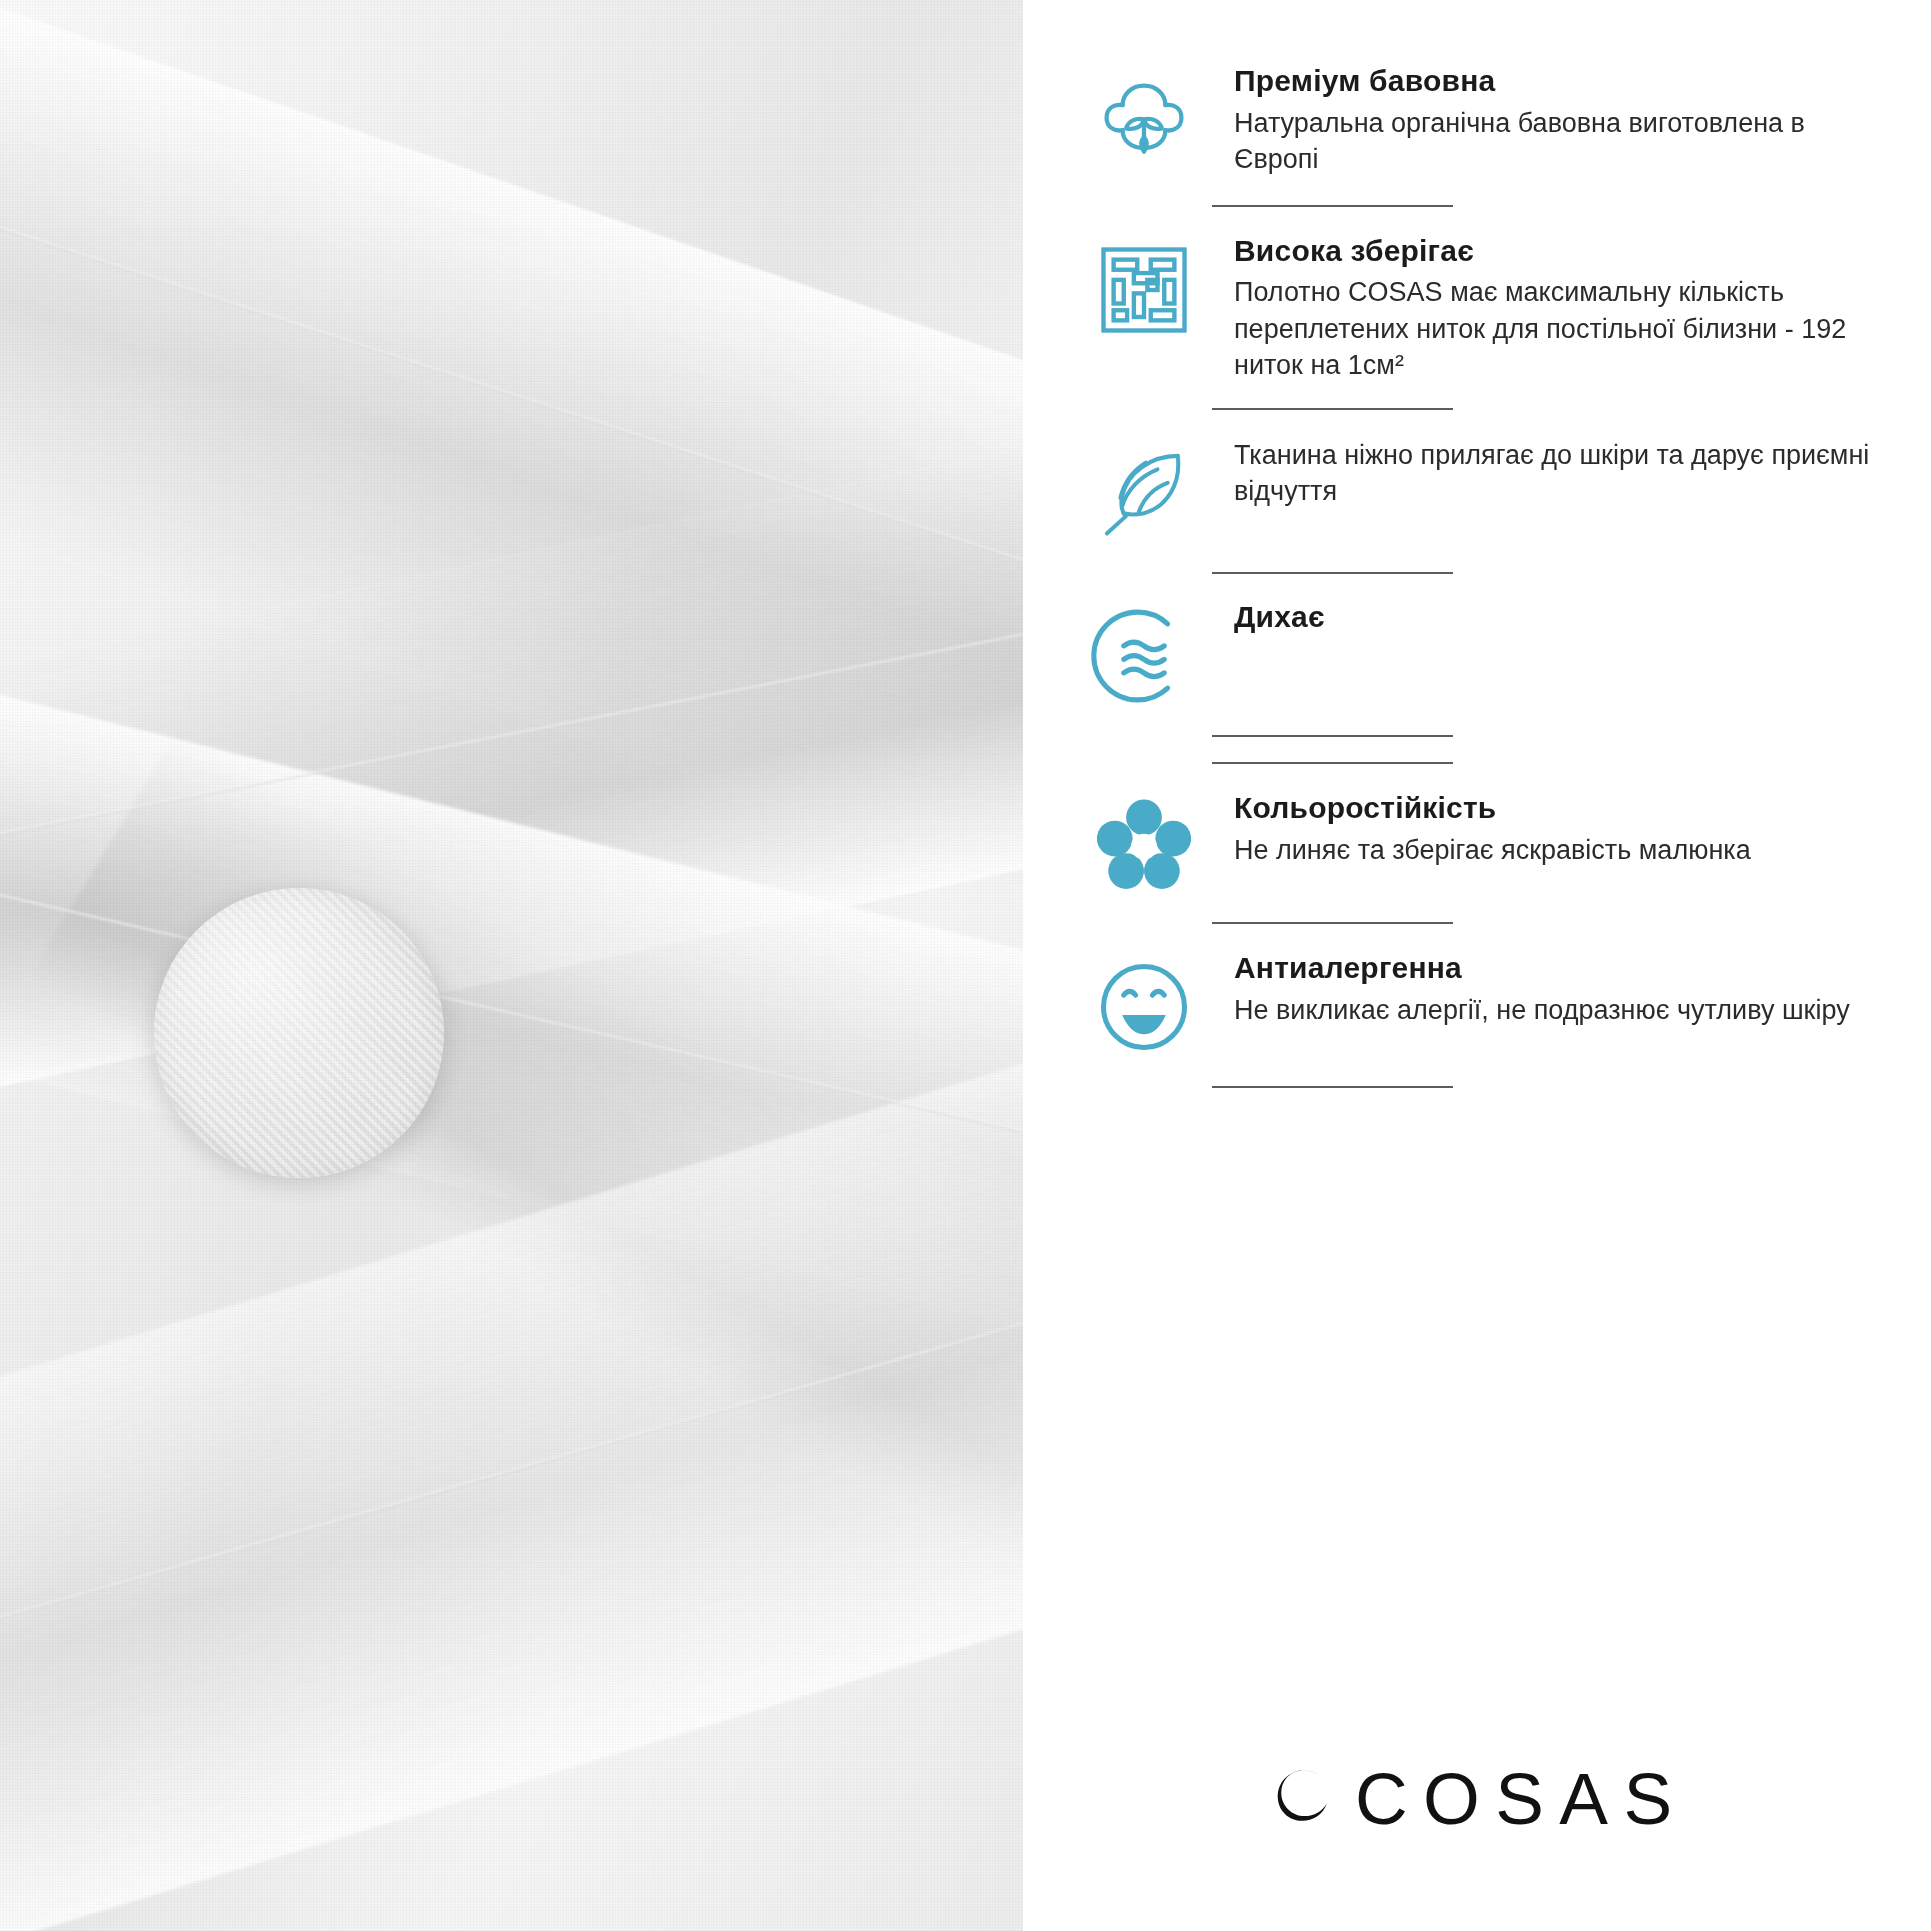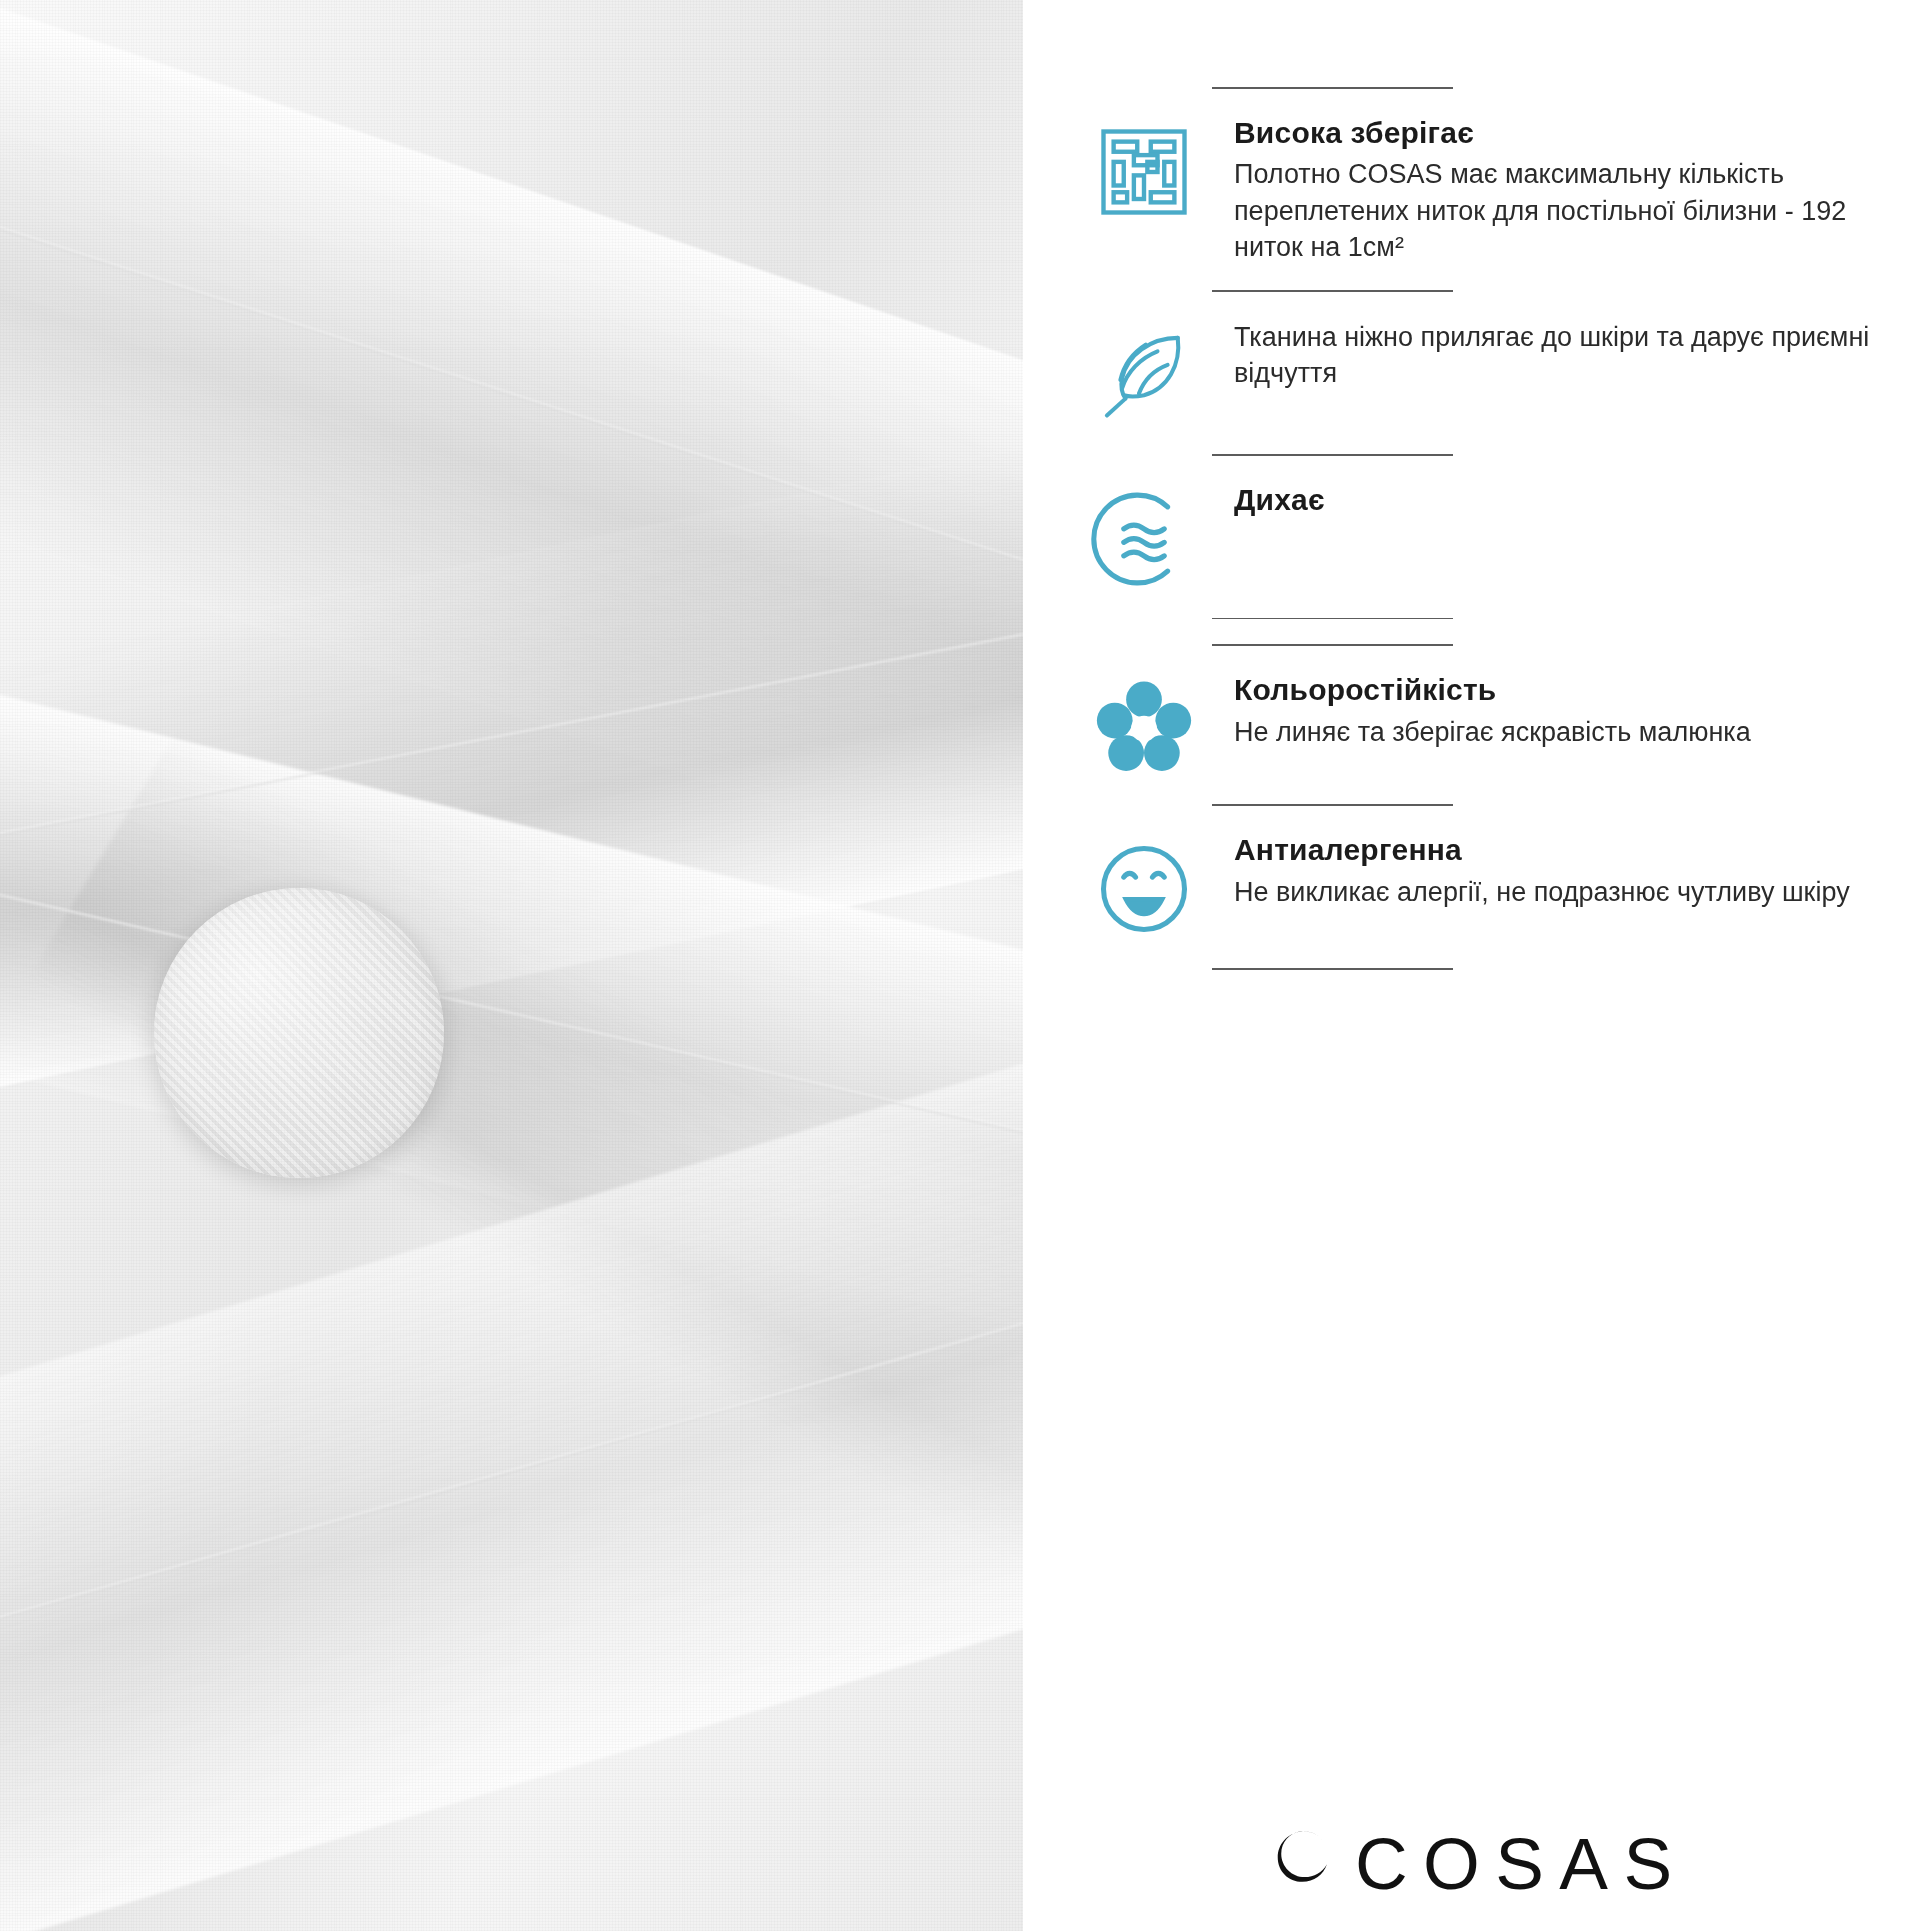--- a/index.html
+++ b/index.html
@@ -160,24 +160,24 @@
     background: #4a4a4a;
     margin: 25px 0 25px 131px;
     width: 241px;
     opacity: .9;
   }
 
   
   .brand {
     position: absolute;
     left: 1023px;
-    top: 1822px;
+    top: 1757px;
     width: 908px;
     display: flex;
-    align-items: flex-start;
+    align-items: center;
     justify-content: center;
     gap: 13.5px;
     z-index: 5;
   }
   .brand-text {
     font-family: "Liberation Sans", sans-serif;
     font-size: 73px;
     letter-spacing: 15.4px;
     color: #111111;
     font-weight: 400;
@@ -199,20 +199,38 @@
     <div class="crease" style="left:-58px; top:1048px; width:1448px; transform:rotate(13deg);"></div>
     <div class="crease" style="left:-154px; top:1439px; width:1545px; transform:rotate(-16deg);"></div>
     <div class="swatch"></div>
   </div>
 
   <div class="panel"></div>
   <div class="panel-veil"></div>
 
   <div class="panel features">
 
+    <div class="feature">
+      <div class="icon-wrap">
+        <svg width="114" height="114" viewBox="0 0 64 64" fill="none" stroke="#4aabc8" stroke-width="2.4" stroke-linecap="round" stroke-linejoin="round">
+          <path d="M20 22c-5 -1 -9 2 -9 7 0 5 4 8 9 7"></path>
+          <path d="M44 22c5 -1 9 2 9 7 0 5 -4 8 -9 7"></path>
+          <path d="M20 22c0 -6 5 -11 12 -11s12 5 12 11"></path>
+          <path d="M20 36c0 6 5 10 12 10s12 -4 12 -10"></path>
+          <path d="M32 30c-5 -1 -9 1 -10 5 5 1 9 -1 10 -5z"></path>
+          <path d="M32 30c5 -1 9 1 10 5 -5 1 -9 -1 -10 -5z"></path>
+          <path d="M32 31v17"></path>
+          <path d="M32 48c-2 -3 -2 -6 0 -8 2 2 2 5 0 8z"></path>
+        </svg>
+      </div>
+      <div class="ftext">
+        <p class="ftitle">Преміум бавовна</p>
+        <p class="fdesc">Натуральна органічна бавовна виготовлена в Європі</p>
+      </div>
+    </div>
 
     <div class="divider"></div>
 
     <div class="feature">
       <div class="icon-wrap">
         <svg width="108" height="108" viewBox="0 0 64 64" fill="none" stroke="#4aabc8" stroke-width="2.6">
           <rect x="8" y="8" width="48" height="48"></rect>
           <rect x="14" y="14" width="14" height="6"></rect>
           <rect x="36" y="14" width="14" height="6"></rect>
           <rect x="14" y="26" width="6" height="14"></rect>

